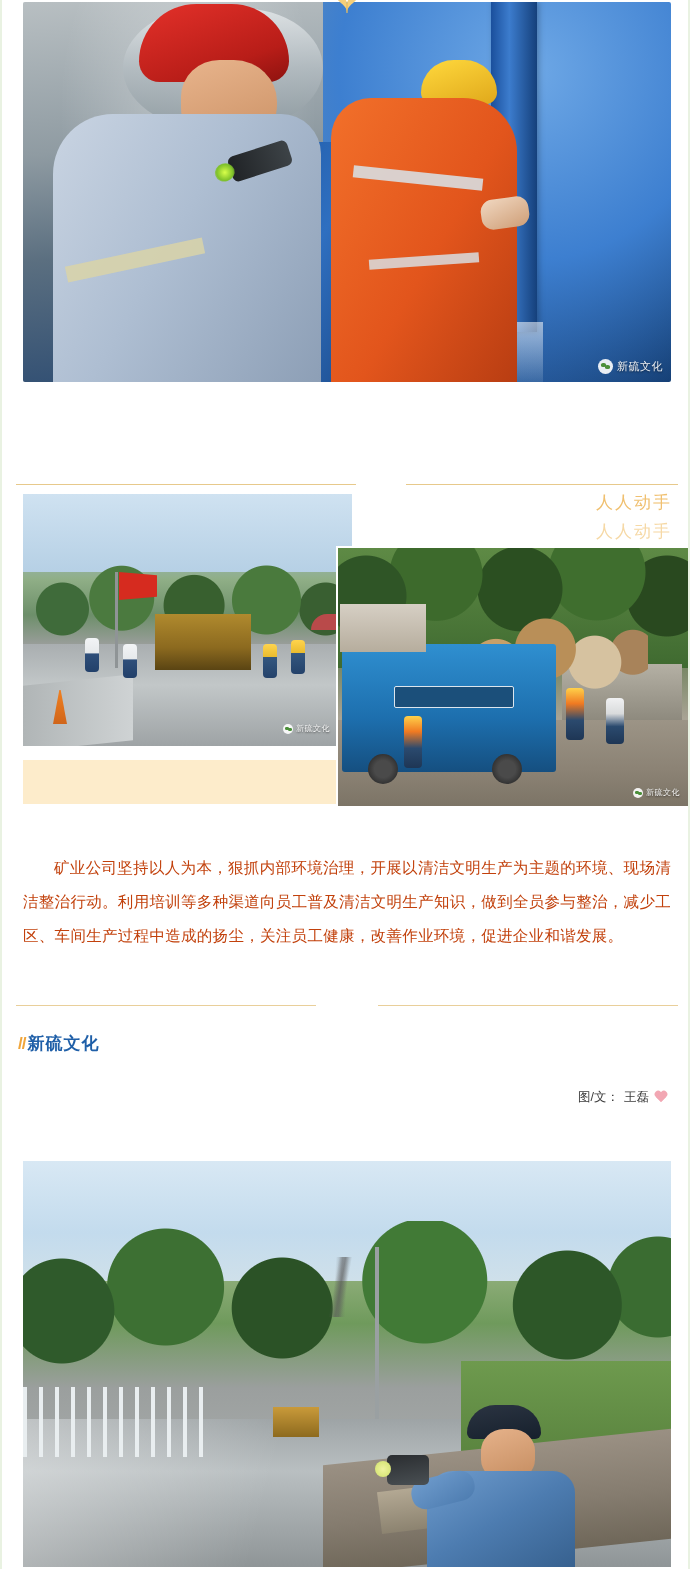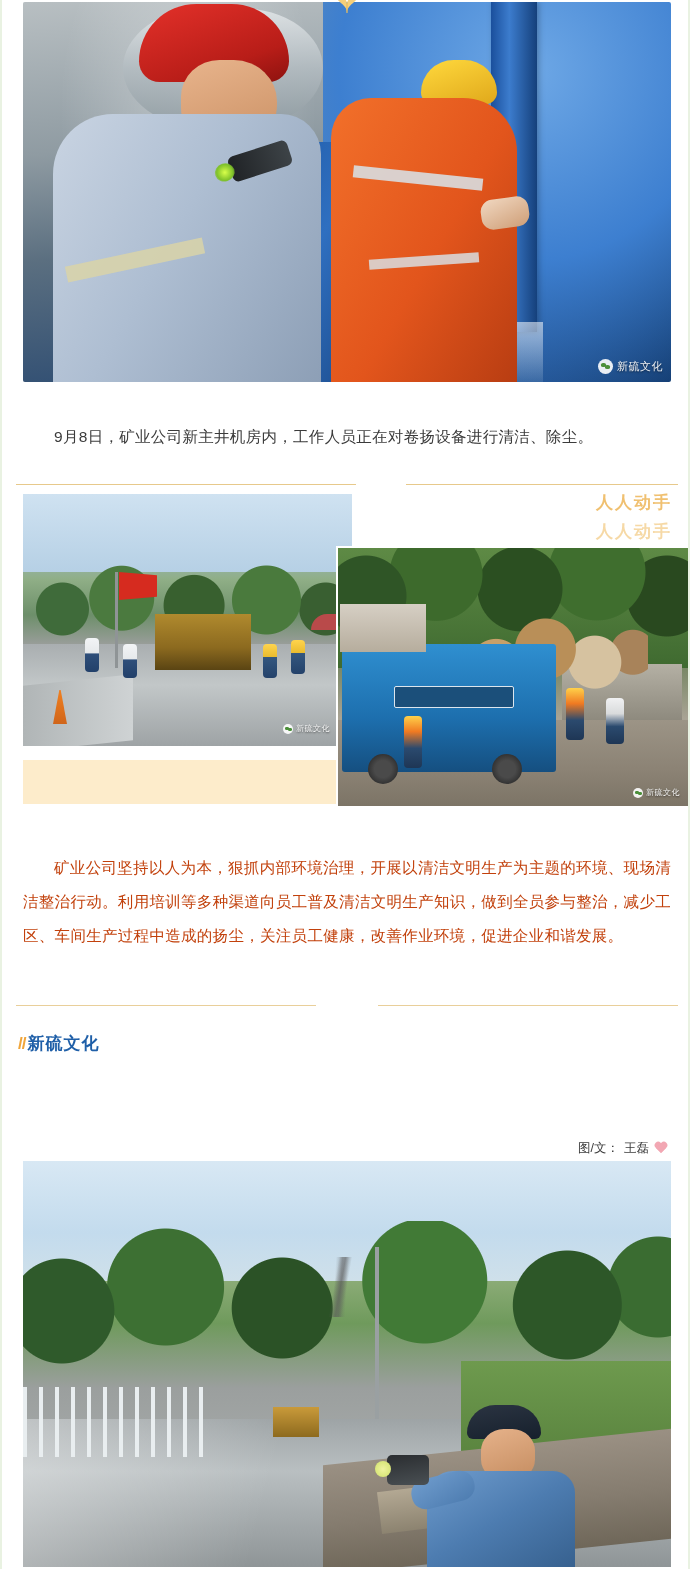--- a/index.html
+++ b/index.html
@@ -164,21 +164,21 @@
     position: absolute; height: 1px; background: #e7c98b;
   }
 
   
   #v-title {
     position: absolute; right: 16px; top: 488px;
     text-align: right;
     color: #f0c070;
     font-size: 17px; line-height: 29px;
     letter-spacing: 2px;
-    font-weight: bold;
+    font-weight: normal;
   }
   #v-title .l2 { color: #f6d9a6; }
 
   
   #p2 {
     position: absolute; left: 21px; top: 494px; width: 329px; height: 252px;
     background: linear-gradient(180deg, #bcd3e6 0%, #9fbcd4 18%, #8fae86 34%, #6d8f6a 48%, #9a9e9b 60%, #b9bcba 100%);
   }
   #p2 .sky { position:absolute; left:0; top:0; width:100%; height:78px;
     background: linear-gradient(180deg,#cfe2f1,#b6d0e5); }
@@ -309,21 +309,21 @@
   #pill {
     position:absolute; left:152px; top:1079px; width:390px; height:32px;
     background: linear-gradient(90deg,#fbe3ae 0%,#fdefd2 55%,#fbe3ae 100%);
     border-radius: 16px 0 16px 0;
     display:flex; align-items:center; justify-content:center;
     color:#9c6a14; font-size:15px; font-weight:bold; letter-spacing:1.5px;
   }
 
   
   #byline {
-    position:absolute; right:20px; top:1140px;
+    position:absolute; right:20px; top:1089px;
     display:flex; align-items:center; gap:5px;
     font-size:12.5px; color:#3b3b3b;
   }
   #heart {
     width:14px; height:13px; position:relative; display:inline-block;
   }
   #heart::before, #heart::after {
     content:""; position:absolute; top:0; width:7px; height:11px;
     background:#f2a7b3; border-radius:7px 7px 0 0;
   }
@@ -436,21 +436,20 @@
       <div class="refl"></div>
       <div class="refl2"></div>
     </div>
     <div class="hand"></div>
     <div class="wm">
       <span class="wm-badge"></span>
       <span>新硫文化</span>
     </div>
   </div>
 
-  <p id="cap1">9月8日，矿业公司新主井机房内，工作人员正在对卷扬设备进行清洁、除尘。</p>
 
   <div class="hrule" style="left:14px; top:484px; width:340px;"></div>
   <div class="hrule" style="left:404px; top:484px; width:272px;"></div>
 
   <div id="v-title">
     <div class="l1">人人动手</div>
     <div class="l2">人人动手</div>
   </div>
 
   <div id="p2" class="photo">

